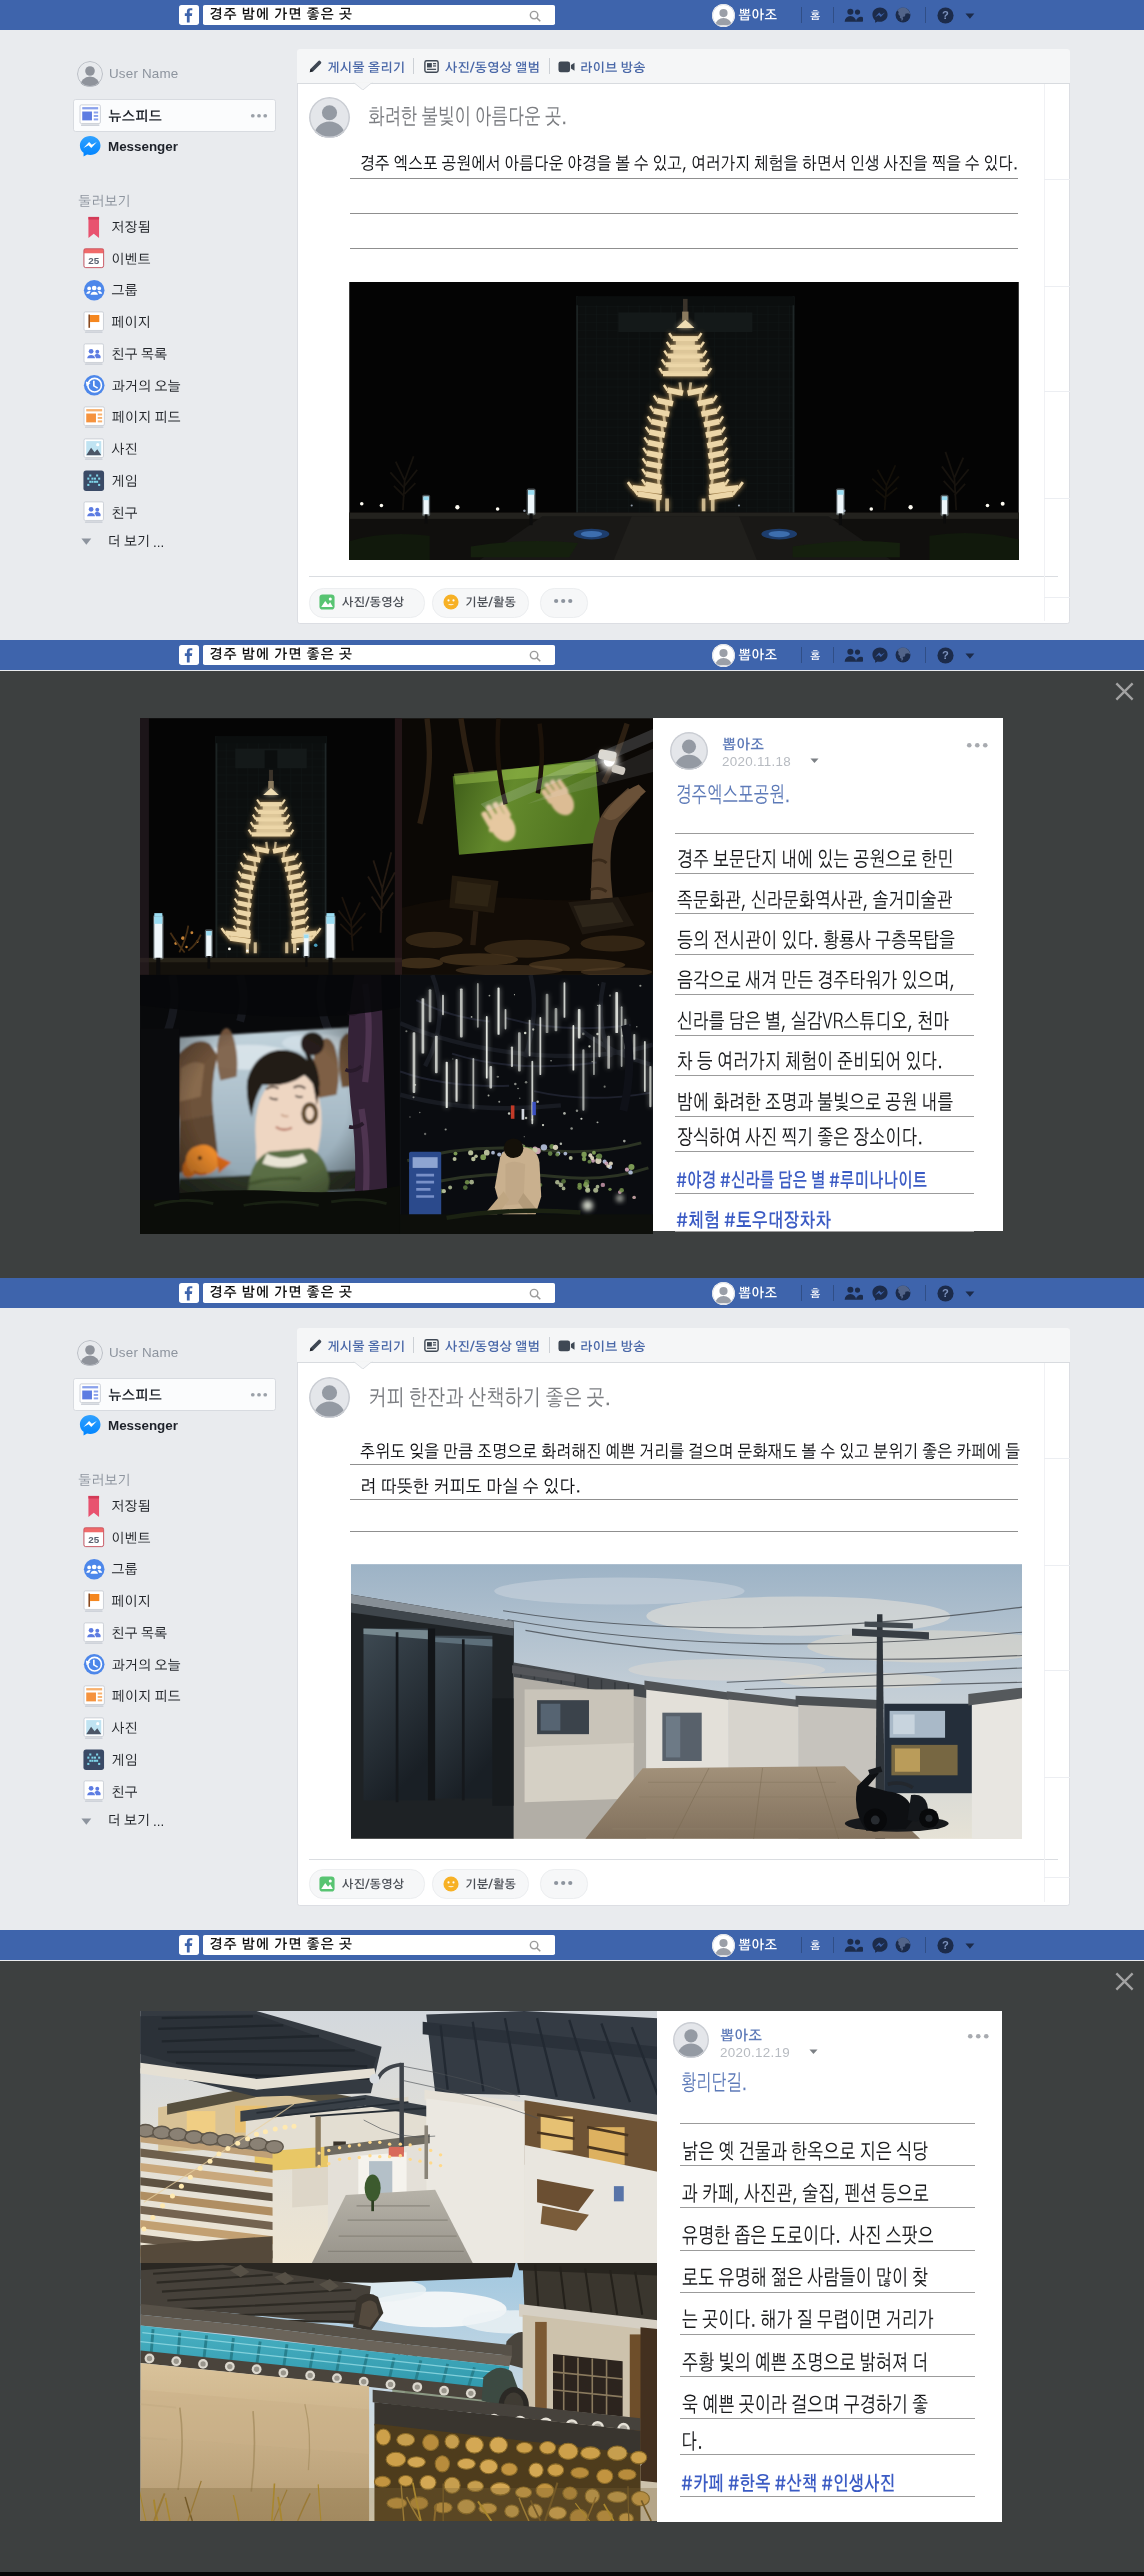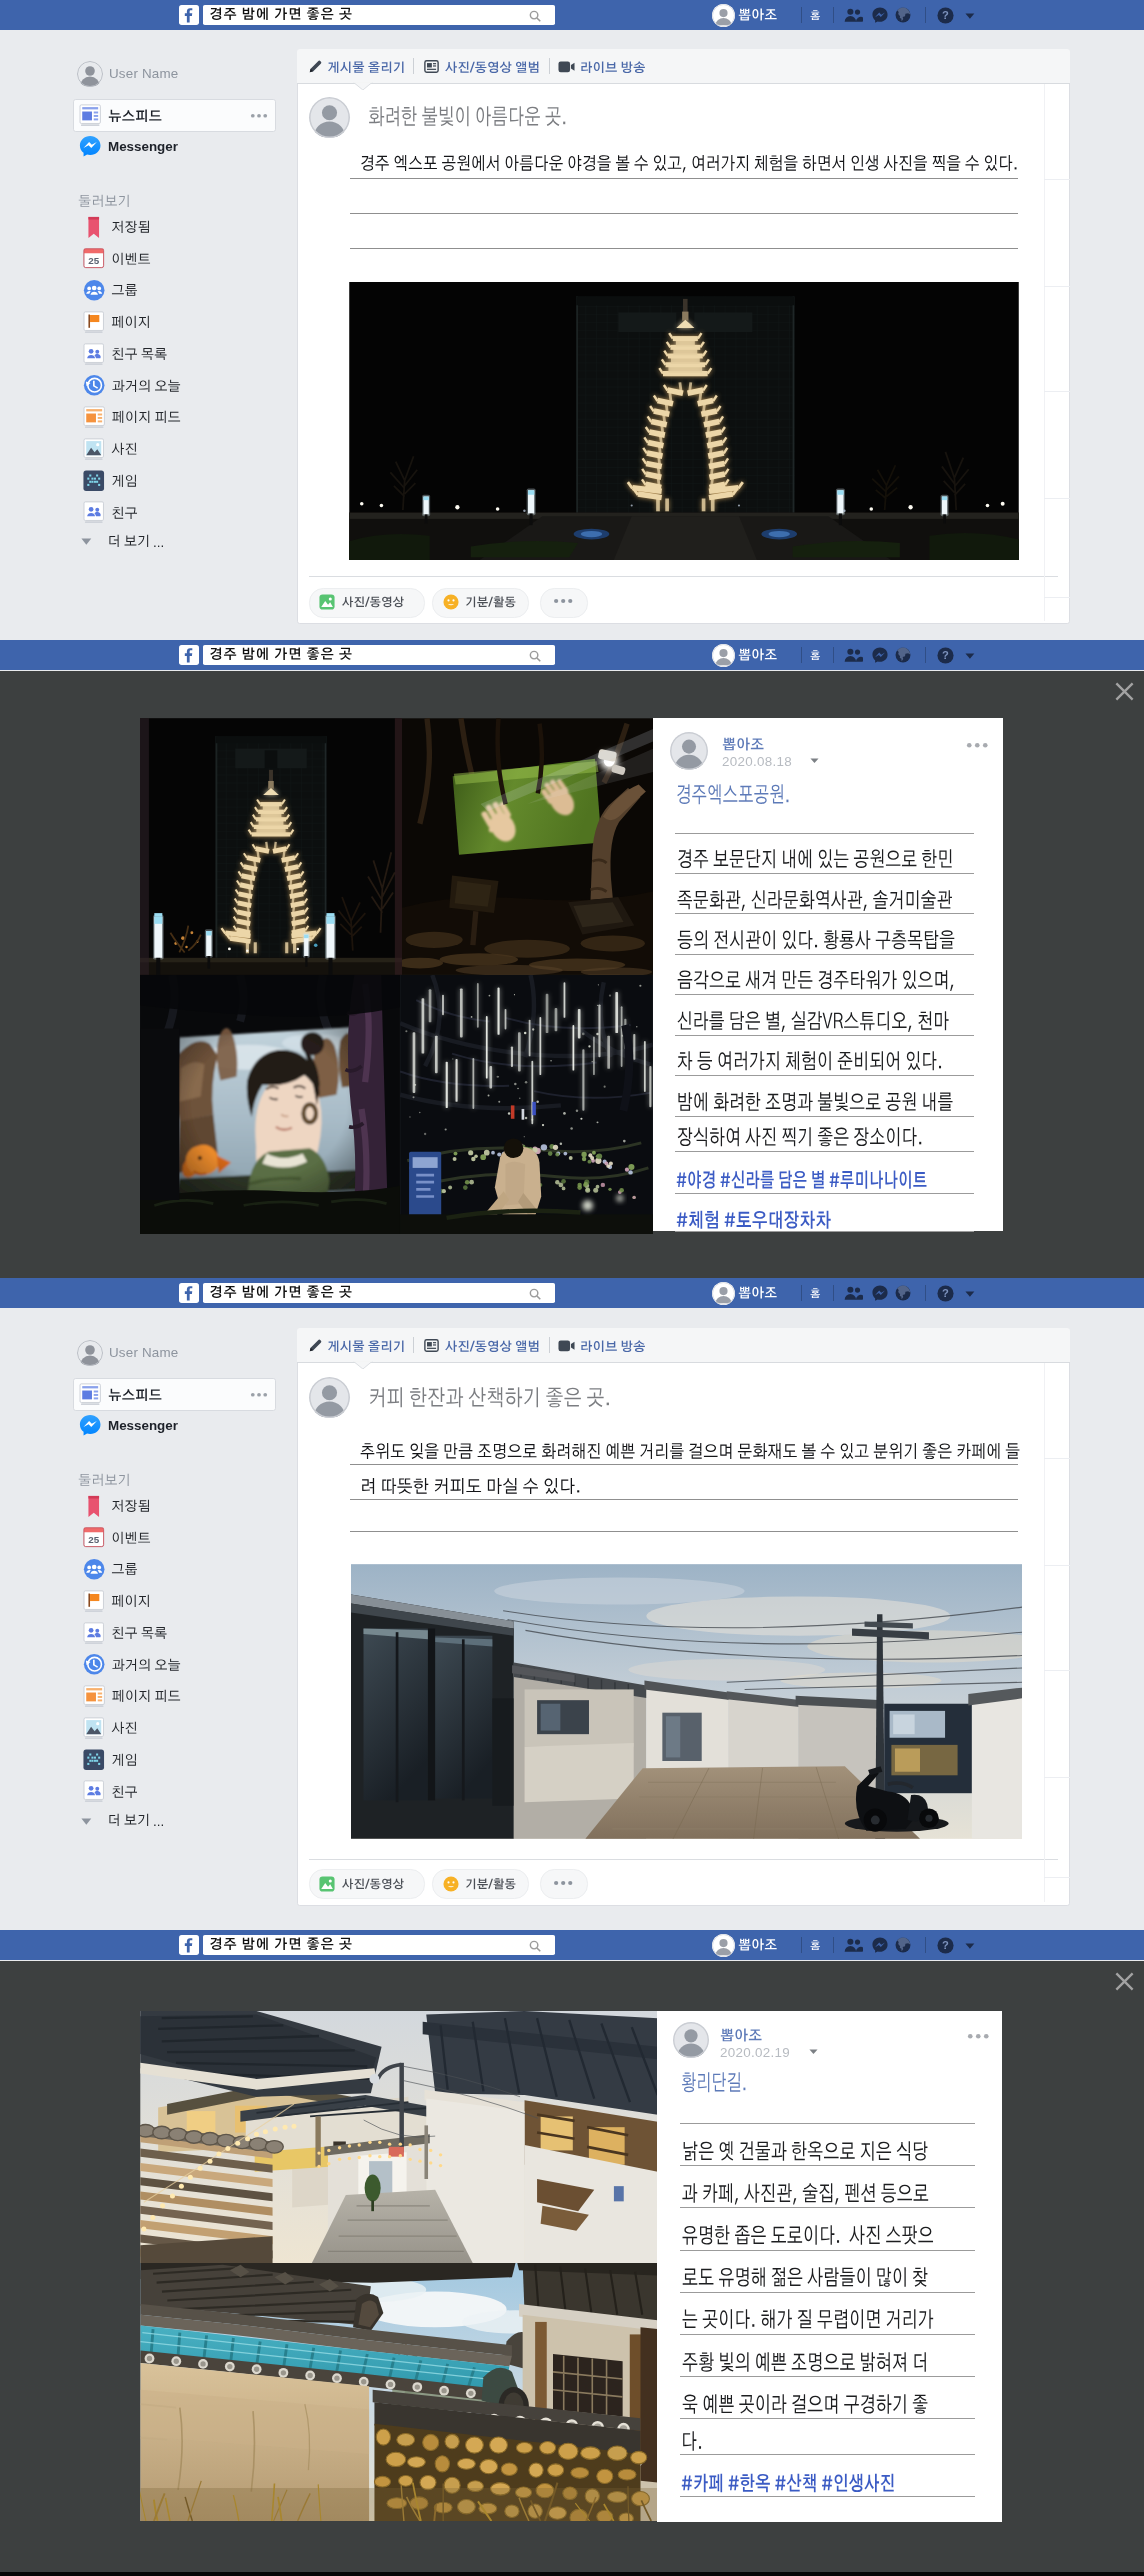--- a/index.html
+++ b/index.html
@@ -1615,21 +1615,21 @@
         <path d="M3 25.5a10 10 0 0 1 20 0z" fill="#949aa3"></path>
         <circle cx="13" cy="13" r="12.5" fill="none" stroke="#cacdd3" stroke-width="1"></circle>
       </svg></div>
     <svg class="t" style="left:722px;top:737px" width="44" height="16" viewBox="0 0 49 18">
       <g transform="translate(0 13.8) scale(0.015625 0.015625)" fill="#5d7ab8">
         <use href="#g9" x="0"></use>
         <use href="#ga" x="1008"></use>
         <use href="#gb" x="2016"></use>
       </g>
     </svg>
-    <div class="abs lat" style="left:722px;top:754px;font-size:13.4px;color:#b7bbc1;letter-spacing:0.3px">2020.08.18</div>
+    <div class="abs lat" style="left:722px;top:754px;font-size:13.4px;color:#b7bbc1;letter-spacing:0.3px">2020.11.18</div>
     <svg class="abs" style="left:810px;top:758px" width="9" height="5.4" viewBox="0 0 10 6">
       <path d="M0.5 0.5h9L5 5.5z" fill="#7c8085"></path>
     </svg>
     <svg class="abs" style="left:966px;top:742px" width="22.5" height="6.4" viewBox="0 0 25.1875 7.1875">
       <circle cx="3.6" cy="3.6" r="2.6" fill="#a8abb0"></circle>
       <circle cx="12.6" cy="3.6" r="2.6" fill="#a8abb0"></circle>
       <circle cx="21.6" cy="3.6" r="2.6" fill="#a8abb0"></circle>
     </svg>
     <svg class="t" style="left:676px;top:783px" width="116" height="25" viewBox="0 0 130 28">
       <g transform="translate(0 21.5) scale(0.01768 0.024414)" fill="#5d7ab8">
@@ -2844,21 +2844,21 @@
         <path d="M3 25.5a10 10 0 0 1 20 0z" fill="#949aa3"></path>
         <circle cx="13" cy="13" r="12.5" fill="none" stroke="#cacdd3" stroke-width="1"></circle>
       </svg></div>
     <svg class="t" style="left:720px;top:2028px" width="44" height="16" viewBox="0 0 49 18">
       <g transform="translate(0 13.8) scale(0.015625 0.015625)" fill="#5d7ab8">
         <use href="#g9" x="0"></use>
         <use href="#ga" x="1008"></use>
         <use href="#gb" x="2016"></use>
       </g>
     </svg>
-    <div class="abs lat" style="left:720px;top:2045px;font-size:13.4px;color:#b7bbc1;letter-spacing:0.3px">2020.02.19</div>
+    <div class="abs lat" style="left:720px;top:2045px;font-size:13.4px;color:#b7bbc1;letter-spacing:0.3px">2020.12.19</div>
     <svg class="abs" style="left:809px;top:2049px" width="9" height="5.4" viewBox="0 0 10 6">
       <path d="M0.5 0.5h9L5 5.5z" fill="#7c8085"></path>
     </svg>
     <svg class="abs" style="left:967px;top:2033px" width="22.5" height="6.4" viewBox="0 0 25.1875 7.1875">
       <circle cx="3.6" cy="3.6" r="2.6" fill="#a8abb0"></circle>
       <circle cx="12.6" cy="3.6" r="2.6" fill="#a8abb0"></circle>
       <circle cx="21.6" cy="3.6" r="2.6" fill="#a8abb0"></circle>
     </svg>
     <svg class="t" style="left:681px;top:2071px" width="68" height="25" viewBox="0 0 76 28">
       <g transform="translate(0 21.5) scale(0.017257 0.024414)" fill="#5d7ab8">

